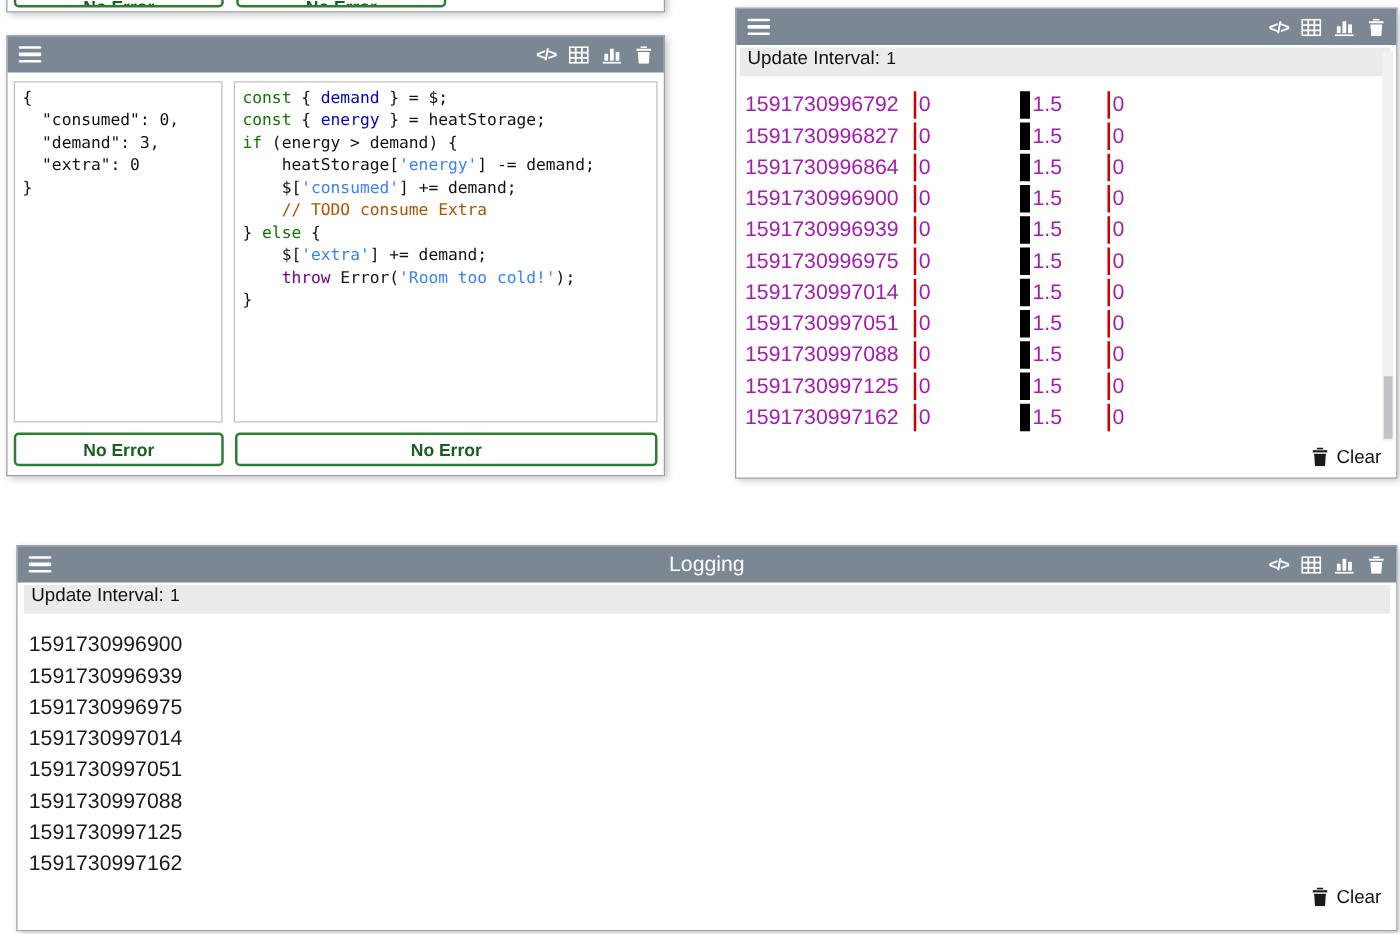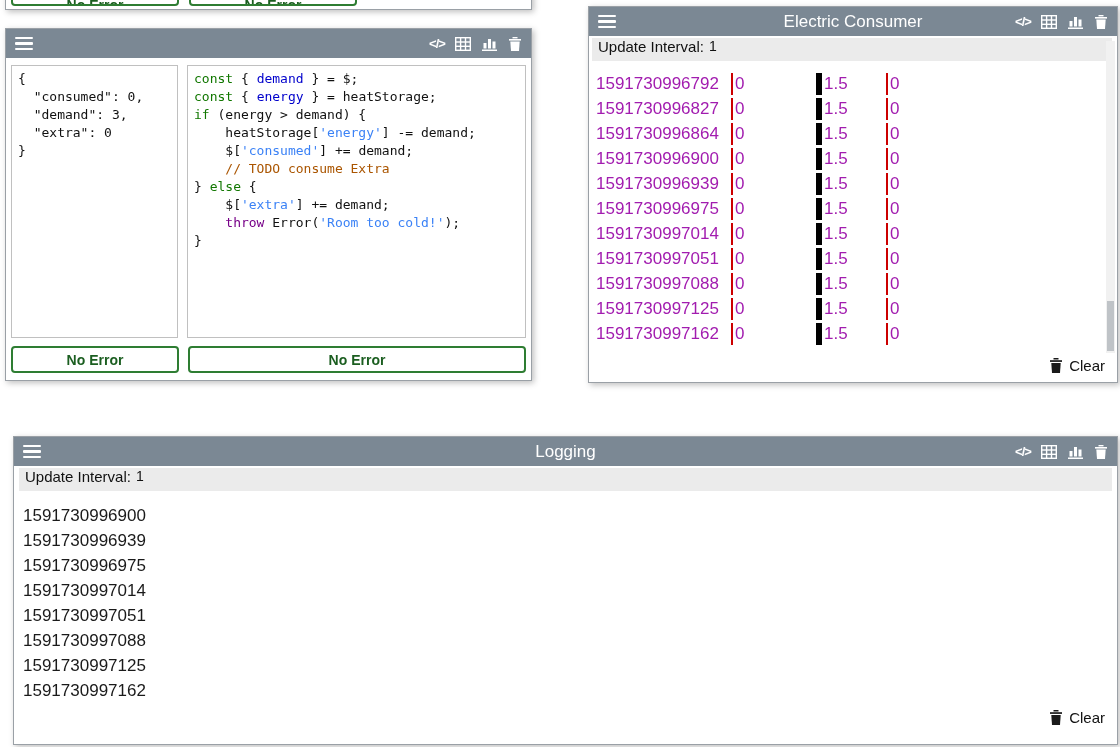--- a/index.html
+++ b/index.html
@@ -104,21 +104,21 @@
   .logging  .update-row { margin: 2px 5px 0 5px; }
   .update-label { font-size: 15px; color: #111; }
   .update-value { font-size: 14px; margin-left: 5px; color: #111; flex: 1; cursor: text; }
   
   .electric { left: 588px; top: 6px; width: 530px; height: 377px; }
   .etable { position: absolute; top: 66px; left: 7px; right: 18px; }
   .erow { display: flex; height: 25px; font-size: 17px; color: #a21caf; }
   .ecell { line-height: 22px; height: 22px; }
   .ecell.c0 { width: 135px; }
   .ecell.c1 { width: 85px; border-left: 2px solid #cc0000; padding-left: 2px; }
-  .ecell.c2 { width: 70px; border-left: 6px solid #000000; padding-left: 2px; }
+  .ecell.c2 { width: 70px; border-left: 8px solid #000000; padding-left: 2px; }
   .ecell.c3 { flex: 1;   border-left: 2px solid #cc0000; padding-left: 2px; }
   .scrollbar {
     position: absolute; top: 34px; right: 2px; width: 9px; height: 312px;
     background: #f1f1f1;
   }
   .scroll-thumb {
     position: absolute; left: 1px; bottom: 2px; width: 7px; height: 50px;
     background: #bfc3c7;
   }
   .clear-row {
@@ -197,21 +197,20 @@
   </div>
 </div>
 
 <div class="panel electric">
   <div class="panel-header">
     <div class="menu-icon">
         <i></i>
         <i></i>
         <i></i>
       </div>
-    <div class="panel-title">Electric Consumer</div>
     <div class="header-icons">
       <div class="hicon code-glyph">&lt;/&gt;</div>
       <div class="hicon">
         <svg width="16" height="14" viewBox="0 0 16 14">
             <g fill="none" stroke="#fff" stroke-width="1.4">
               <rect x="0.7" y="0.7" width="14.6" height="12.6"></rect>
               <line x1="0.7" y1="5" x2="15.3" y2="5"></line>
               <line x1="0.7" y1="9.3" x2="15.3" y2="9.3"></line>
               <line x1="5.6" y1="0.7" x2="5.6" y2="13.3"></line>
               <line x1="10.5" y1="0.7" x2="10.5" y2="13.3"></line>

